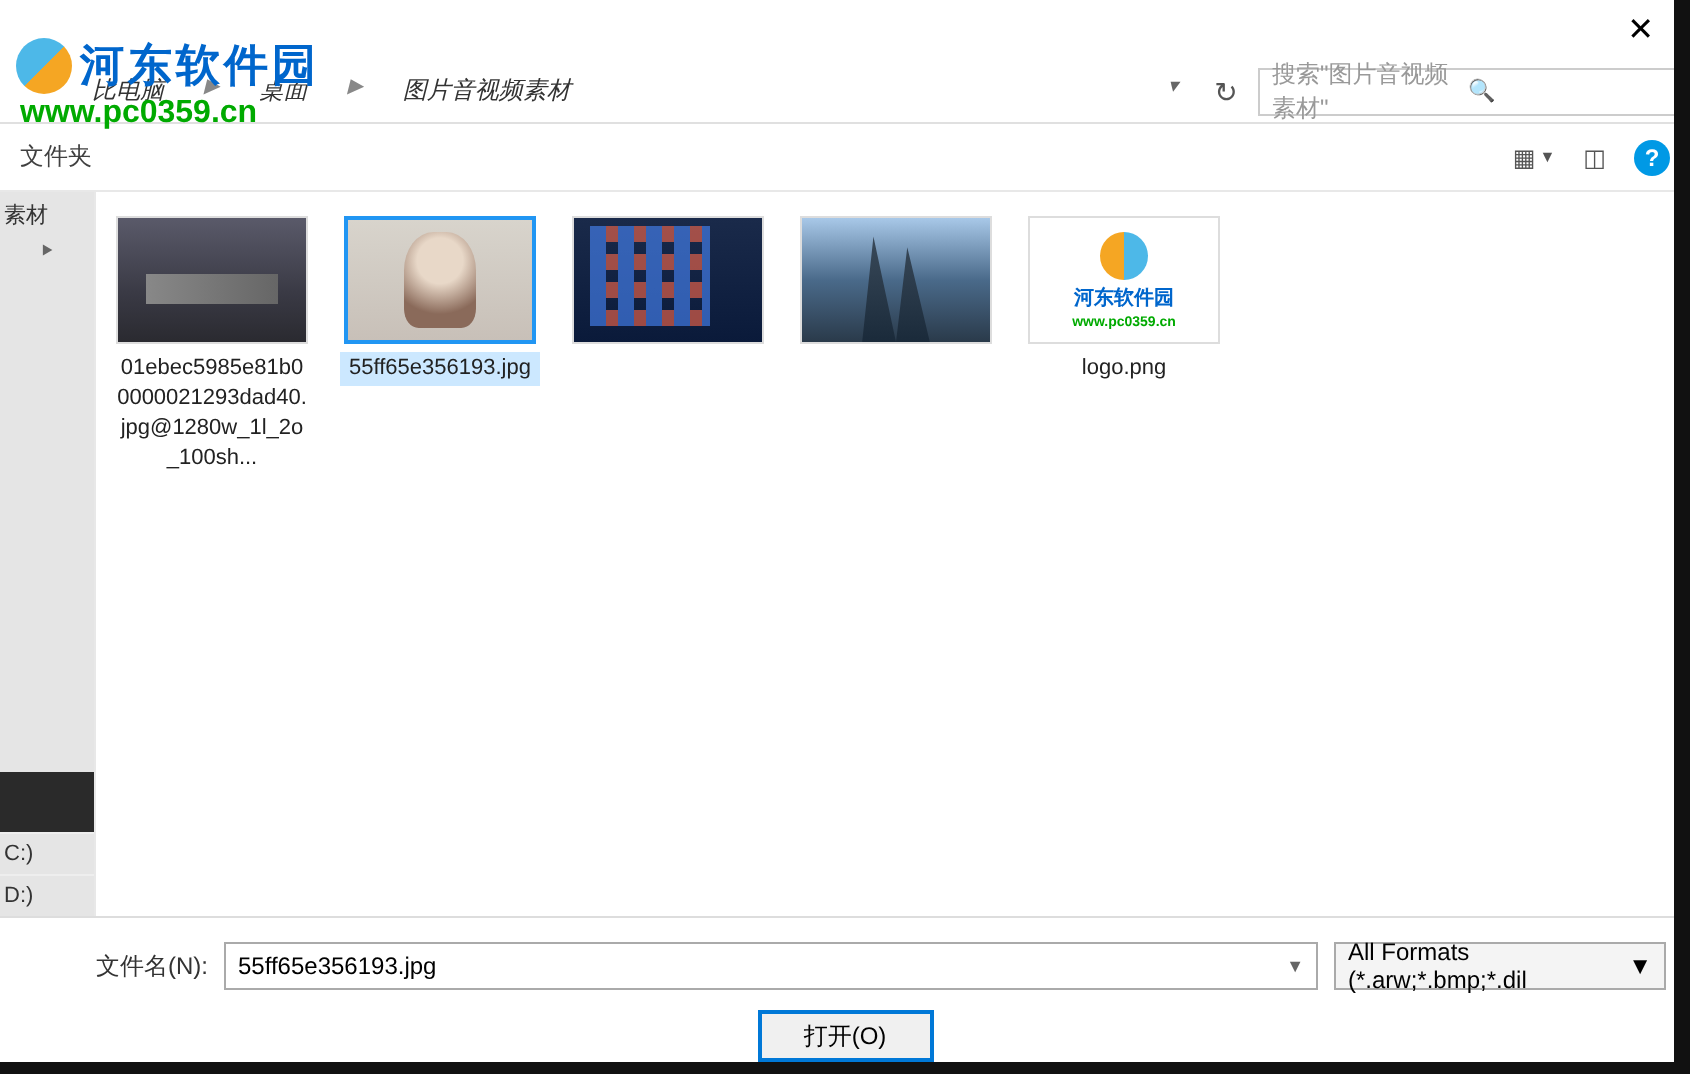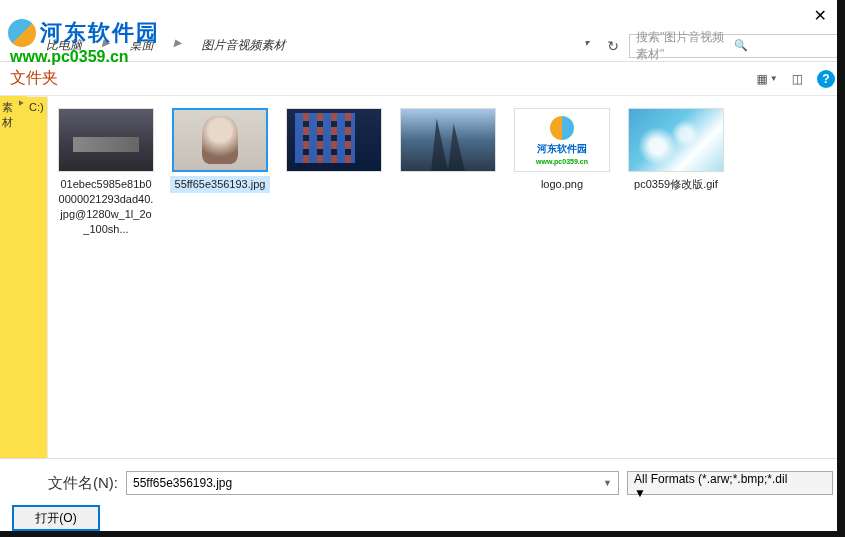--- a/index.html
+++ b/index.html
@@ -14,26 +14,26 @@
     .wm-url { color: #00aa00; font-size: 16px; font-weight: bold; margin-left: 2px; }
     .breadcrumb-row { height: 32px; display: flex; align-items: center; border-bottom: 1px solid #e0e0e0; padding: 0 6px; gap: 4px; }
     .breadcrumb { flex: 1; display: flex; align-items: flex-start; gap: 20px; padding-left: 40px; color: #333; font-size: 12px; font-style: italic; }
     .bc-sep { color: #888; font-size: 10px; }
     .bc-dropdown { color: #666; font-size: 10px; margin-left: auto; margin-right: 8px; }
     .refresh-btn { width: 24px; height: 24px; display: flex; align-items: center; justify-content: center; color: #555; font-size: 14px; }
     .search-box { width: 210px; height: 24px; border: 1px solid #ccc; display: flex; align-items: center; padding: 0 6px; font-size: 12px; color: #999; }
     .search-box span { flex: 1; }
     .search-icon { color: #666; font-size: 11px; }
     .toolbar-row { height: 34px; display: flex; align-items: center; justify-content: space-between; padding: 0 10px; border-bottom: 1px solid #e8e8e8; }
-    .toolbar-left { font-size: 16px; color: #c2410c; }
+    .toolbar-left { font-size: 12px; color: #404040; }
     .toolbar-right { display: flex; gap: 14px; align-items: center; }
     .view-btn { display: flex; align-items: center; gap: 2px; color: #555; font-size: 12px; }
     .help-icon { width: 18px; height: 18px; border-radius: 50%; background: #0099e5; color: #fff; display: flex; align-items: center; justify-content: center; font-size: 12px; font-weight: bold; }
     .main-area { display: flex; height: 362px; }
-    .sidebar { width: 48px; background: #fde047; border-right: 1px solid #e8e8e8; display: flex; flex-direction: row; font-size: 11px; color: #333; }
+    .sidebar { width: 48px; background: #e5e5e5; border-right: 1px solid #e8e8e8; display: flex; flex-direction: column; font-size: 11px; color: #333; }
     .sidebar-top { padding: 4px 2px; }
     .sidebar-expand { font-size: 10px; color: #666; text-align: center; padding: 2px; }
     .sidebar-spacer { flex: 1; }
     .sidebar-dark { background: #2a2a2a; height: 30px; }
     .sidebar-item { padding: 4px 2px; border-top: 1px solid #eee; }
     .file-grid { flex: 1; padding: 12px 8px; display: flex; gap: 14px; align-items: flex-start; overflow: hidden; background: #fff; }
     .file-item { width: 100px; text-align: center; font-size: 11px; color: #222; }
     .file-item.selected .thumb { border: 2px solid #2196f3; background: #cce8ff; }
     .file-item.selected .fname { background: #cce8ff; }
     .thumb { width: 96px; height: 64px; border: 1px solid #ddd; margin: 0 auto 4px; display: flex; align-items: center; justify-content: center; overflow: hidden; }
@@ -51,25 +51,25 @@
     .t5 { background: #fff; display:flex; flex-direction:column; align-items:center; justify-content:center; gap:2px; }
     .t5-logo { width:24px; height:24px; border-radius:50%; background: conic-gradient(#4db8e8 0 180deg, #f5a623 180deg 360deg); }
     .t5-text { color:#0066cc; font-size:10px; font-weight:bold; }
     .t5-url { color:#00aa00; font-size:7px; font-weight:bold; }
     .t6 { background: linear-gradient(180deg, #6ab8e8 0%, #a8d8f0 50%, #ffffff 80%); position:relative; }
     .t6::after { content:""; position:absolute; left:0; right:0; bottom:0; height:40%; background: radial-gradient(ellipse at 30% 100%, #fff 20%, transparent 40%), radial-gradient(ellipse at 70% 100%, #c8e8f8 30%, transparent 50%); }
     .t7 { background: linear-gradient(135deg, #4aa8d8 0%, #6ac8e8 40%, #ffffff 70%, #a8e0f0 100%); position:relative; }
     .t7::after { content:""; position:absolute; inset:0; background: radial-gradient(circle at 30% 60%, rgba(255,255,255,0.9) 10%, transparent 25%), radial-gradient(circle at 60% 40%, rgba(255,255,255,0.7) 8%, transparent 20%); }
     .bottom-area { border-top: 1px solid #ddd; padding: 12px 12px 10px; background: #fff; }
     .filename-row { display: flex; align-items: center; gap: 8px; margin-bottom: 10px; }
-    .fn-label { font-size: 15px; color: #333; margin-left: 36px; }
+    .fn-label { font-size: 12px; color: #333; margin-left: 36px; }
     .fn-input { flex: 1; height: 24px; border: 1px solid #aaa; padding: 0 6px; font-size: 12px; display: flex; align-items: center; justify-content: space-between; }
     .fn-input .dd { font-size: 9px; color: #666; }
-    .format-select { width: 206px; height: 24px; border: 1px solid #aaa; padding: 0 6px; font-size: 12px; display: flex; align-items: flex-start; justify-content: space-between; background: #f4f4f4; flex-direction: column; }
-    .button-row { display: flex; justify-content: flex-start; gap: 8px; }
+    .format-select { width: 166px; height: 24px; border: 1px solid #aaa; padding: 0 6px; font-size: 12px; display: flex; align-items: center; justify-content: space-between; background: #f4f4f4; }
+    .button-row { display: flex; justify-content: center; gap: 8px; }
     .btn { width: 88px; height: 26px; border: 1px solid #aaa; background: #f0f0f0; font-size: 12px; display: flex; align-items: center; justify-content: center; cursor: pointer; }
     .btn.primary { border: 2px solid #0078d7; }
     .black-strip { position:absolute; right:0; top:0; bottom:0; width:8px; background:#111; }
     .black-bottom { position:absolute; left:0; right:0; bottom:0; height:6px; background:#111; }
   </style>
 </head>
 <body>
 
 <div class="dialog">
 
@@ -149,26 +149,20 @@
           </div>
       </div>
       <div class="file-item">
         <div class="thumb t5">
           <div class="t5-logo"></div>
           <div class="t5-text">河东软件园</div>
           <div class="t5-url">www.pc0359.cn</div>
         </div>
         <div class="fname">logo.png</div>
       </div>
-      <div class="file-item">
-        <div class="thumb">
-            <div class="thumb-img t7"></div>
-          </div>
-        <div class="fname">pc0359修改版.gif</div>
-      </div>
     </div>
   </div>
 
   <div class="bottom-area">
     <div class="filename-row">
       <div class="fn-label">文件名(N):</div>
       <div class="fn-input">
         <span>55ff65e356193.jpg</span>
         <span class="dd">▼</span>
       </div>

